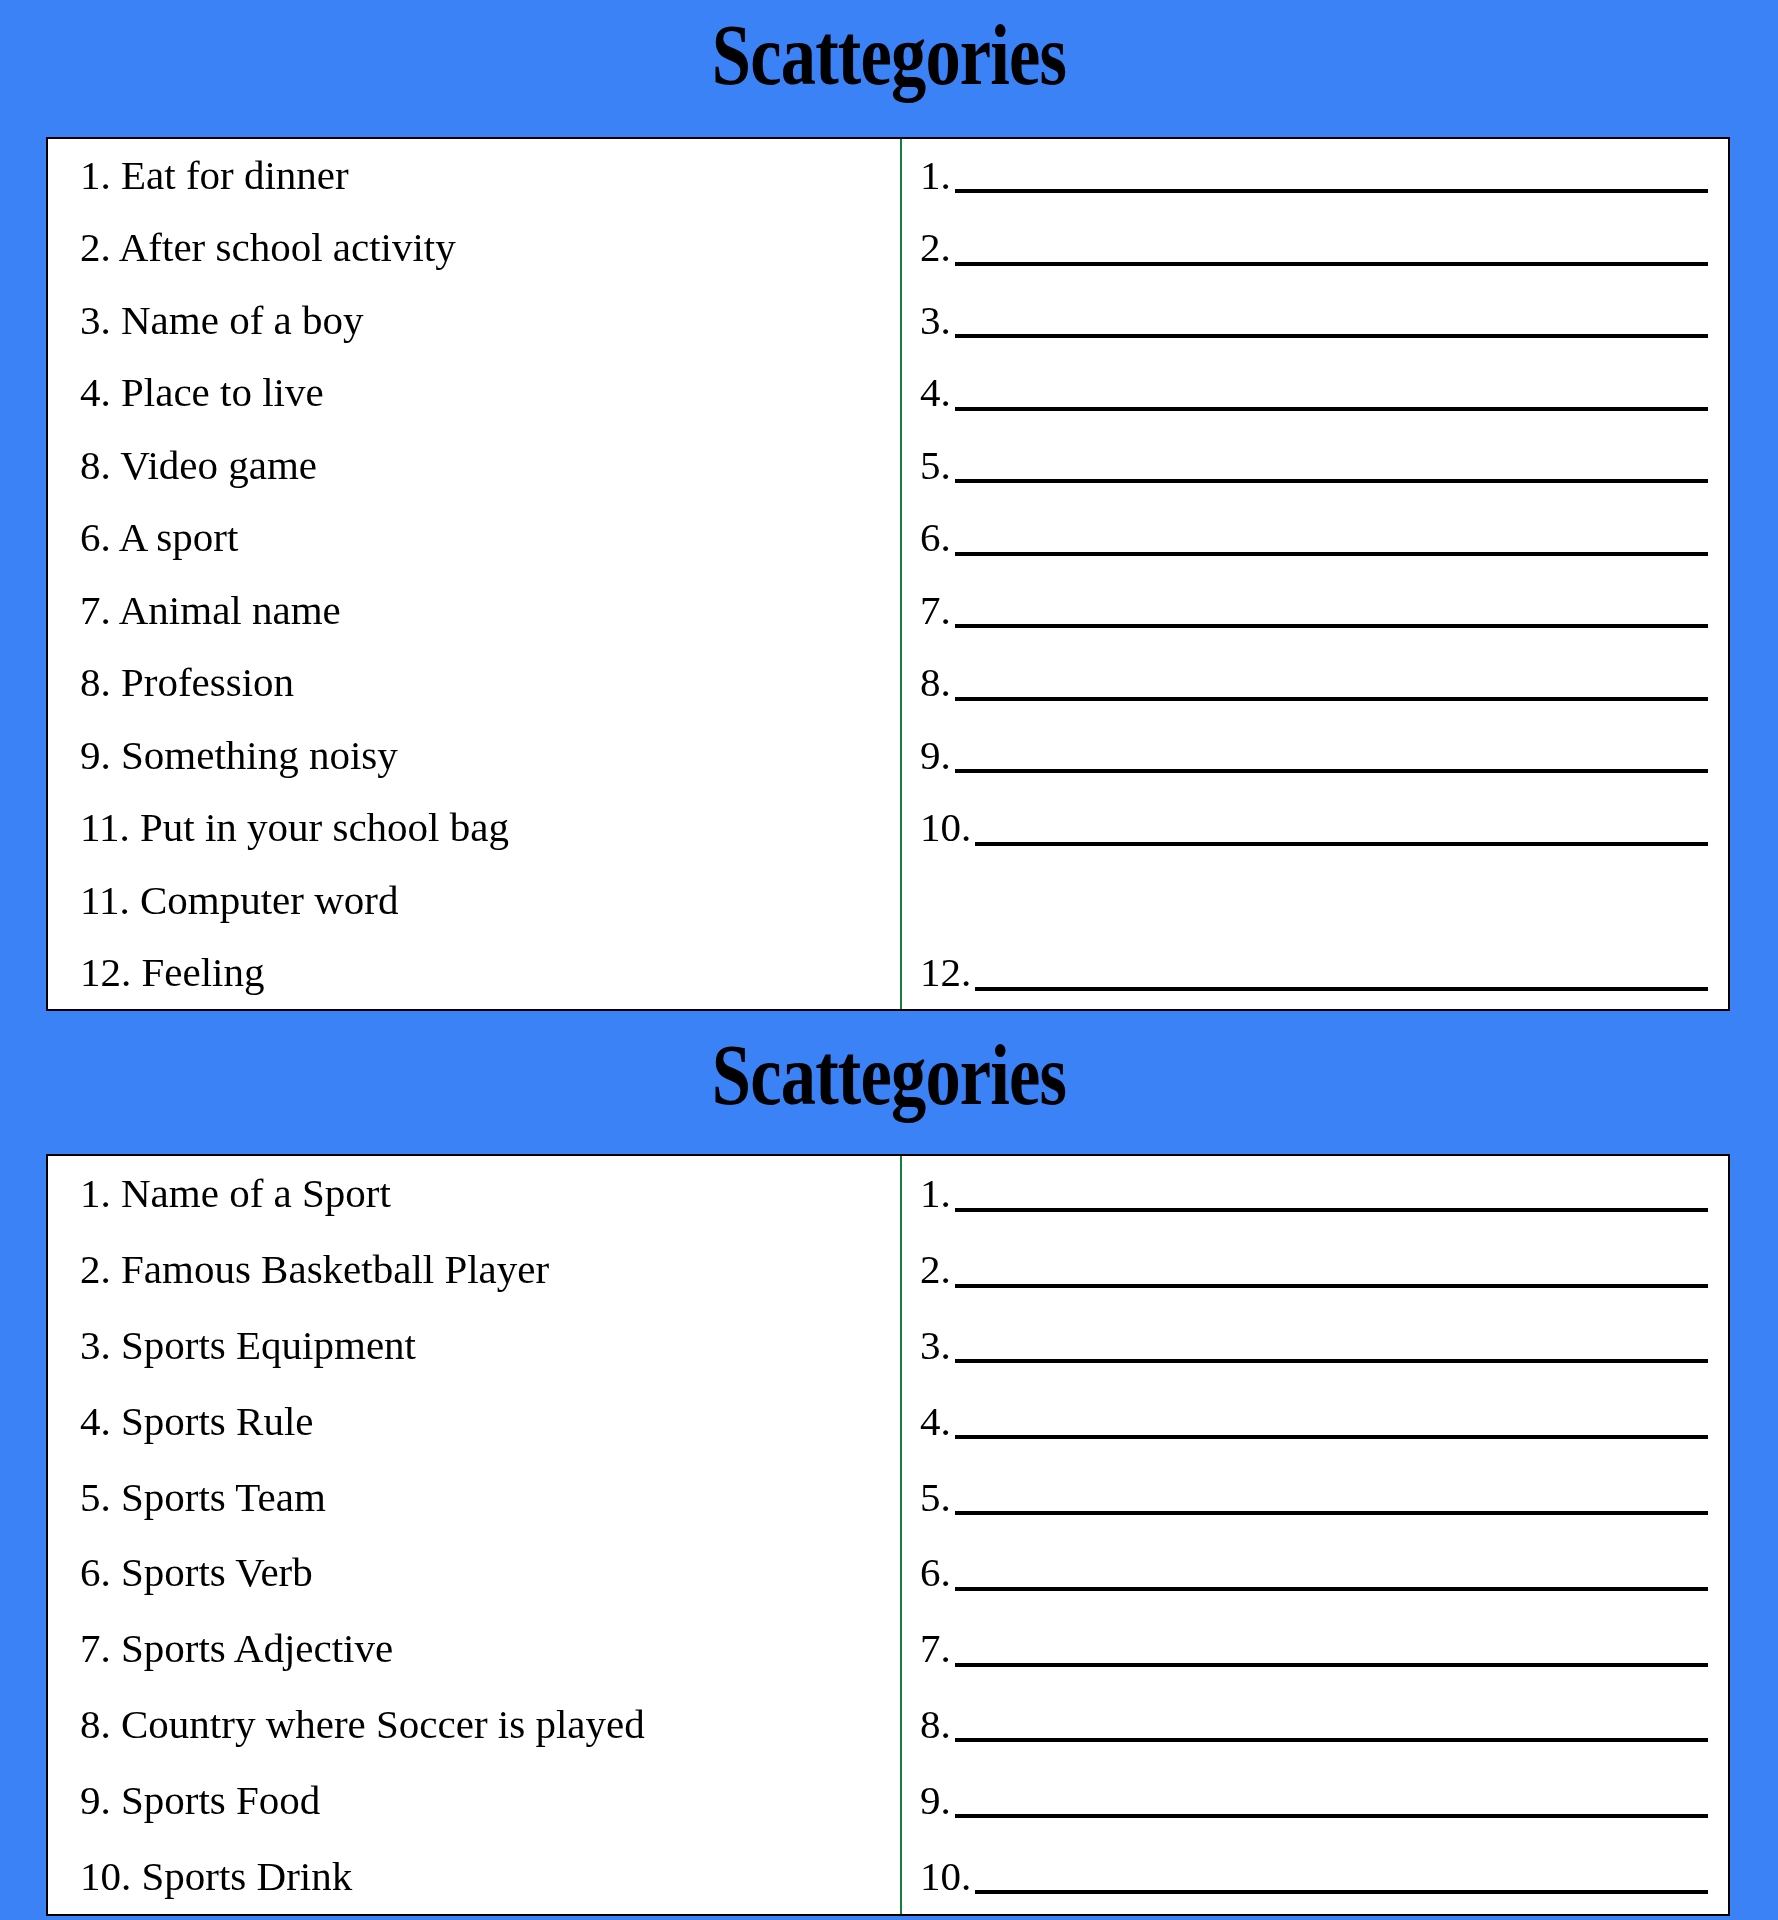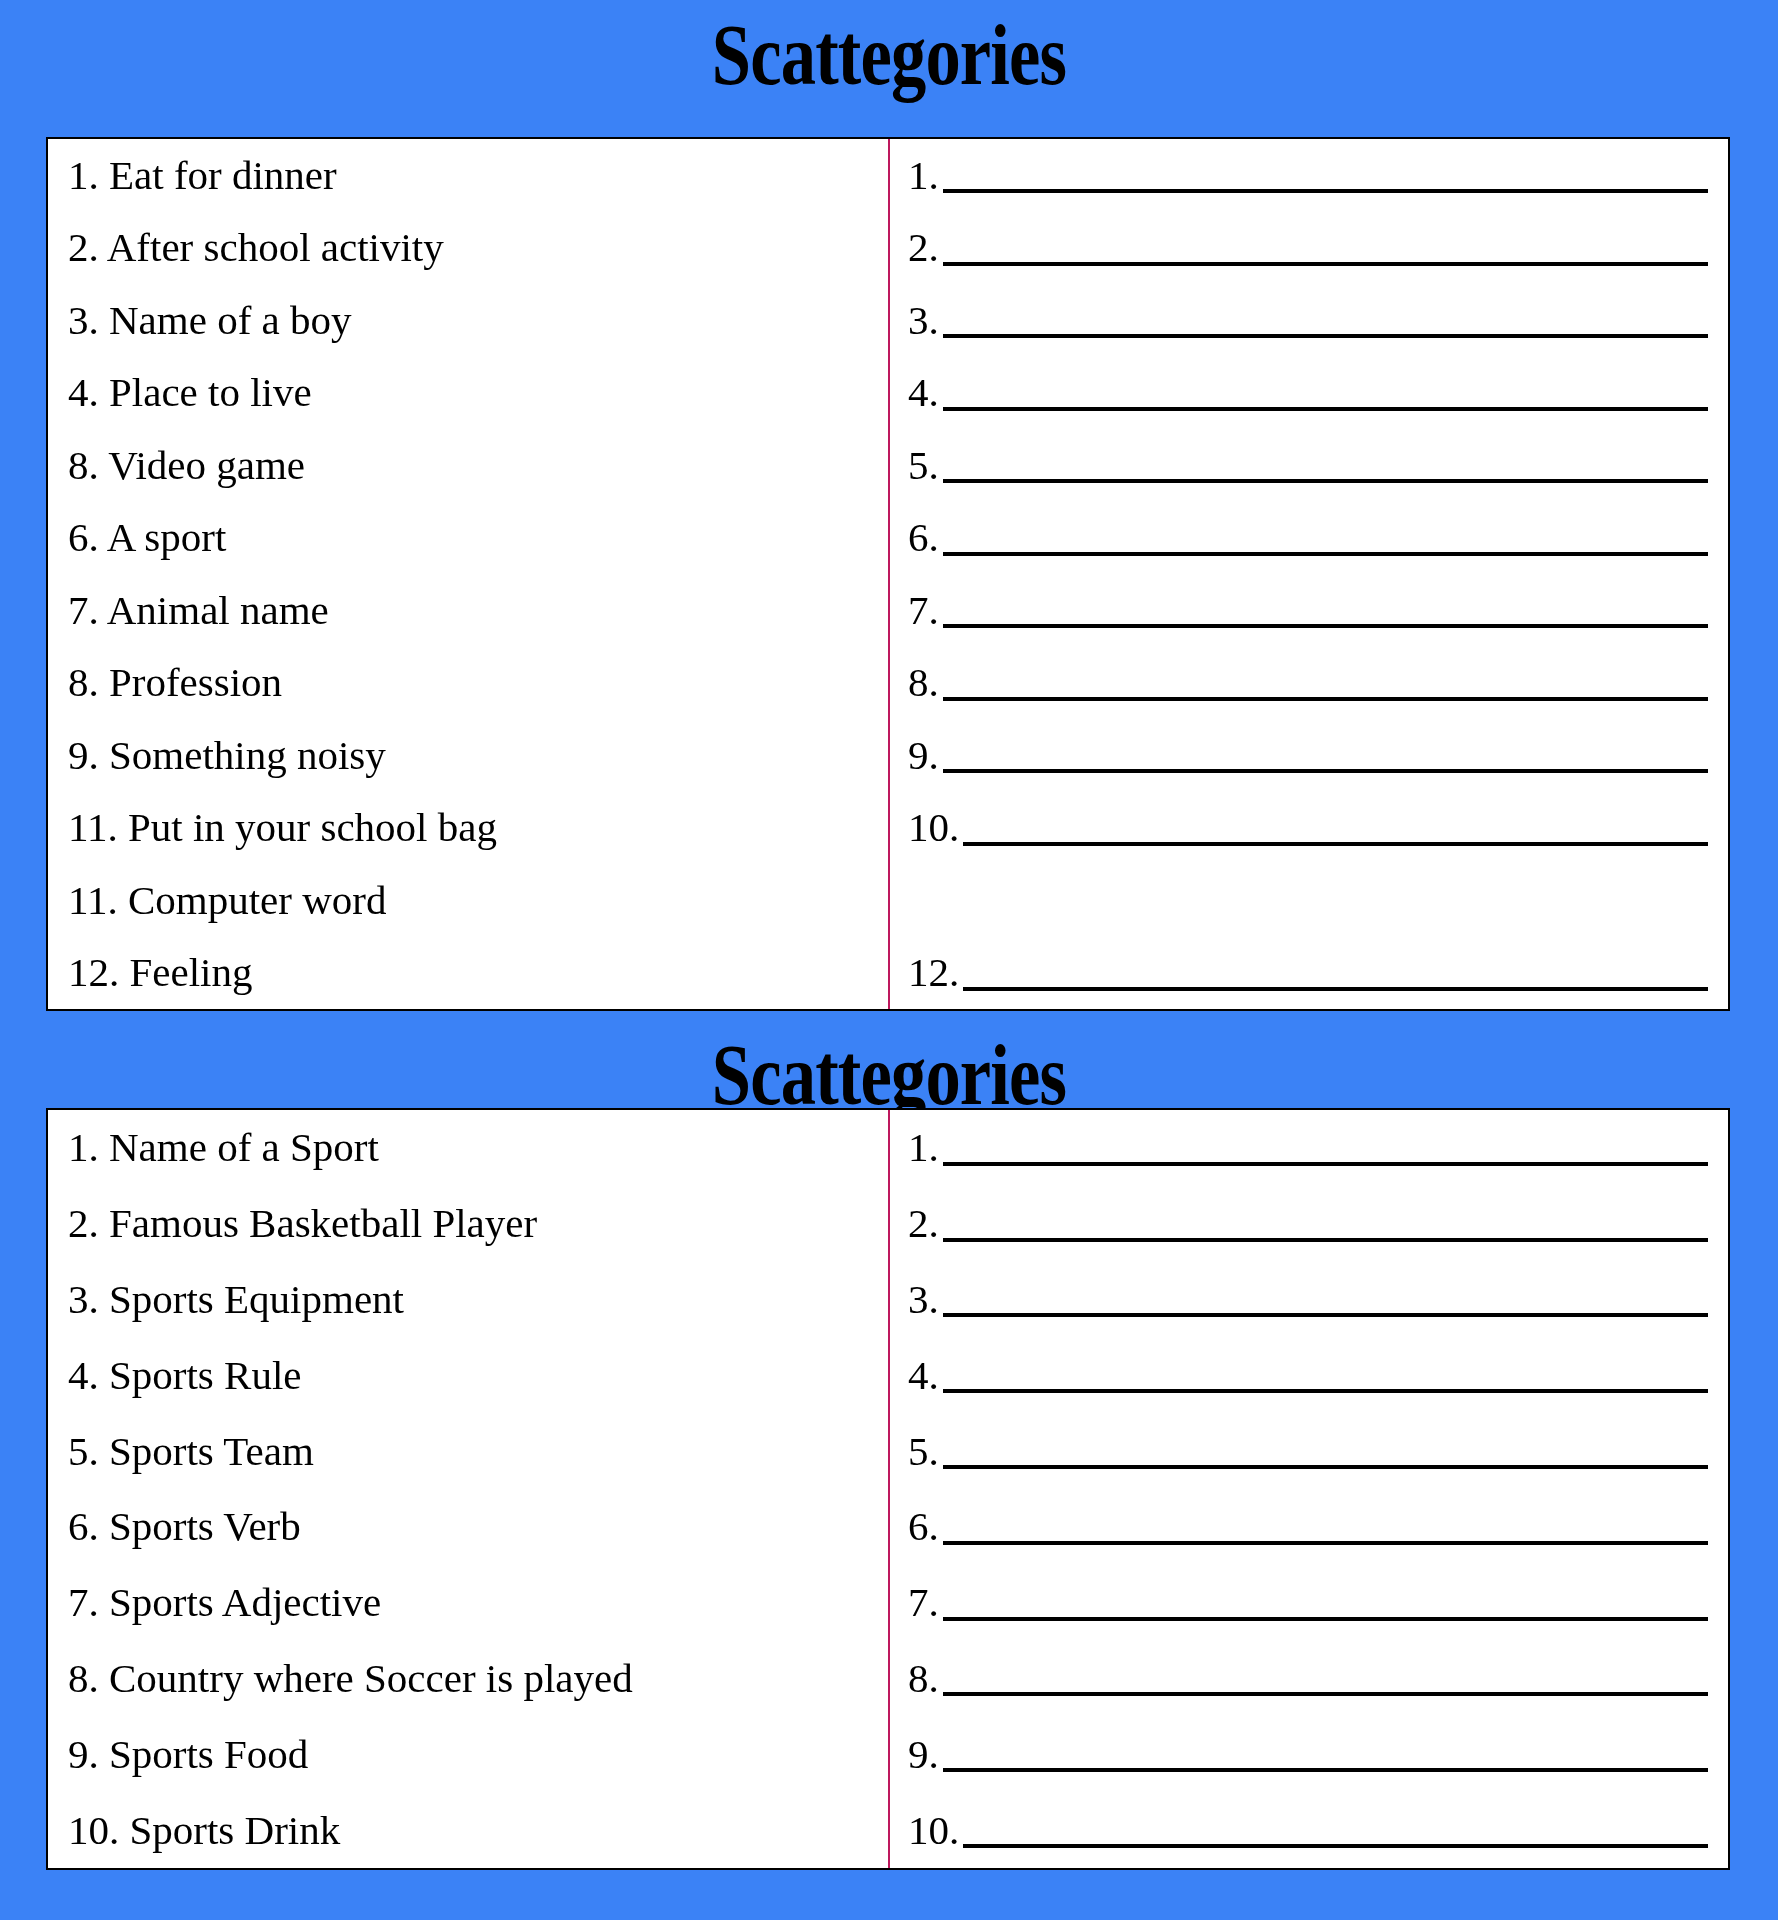--- a/index.html
+++ b/index.html
@@ -50,21 +50,21 @@
   
   .sheet-table {
     position: absolute;
     left: 46px;
     width: 1684px;
     border: 2px solid #000000;
     box-sizing: border-box;
     background: #ffffff;
   }
   #table-1 { top: 137px;  height: 874px; }
-  #table-2 { top: 1108px; height: 762px; }
+  #table-2 { top: 1154px; height: 762px; }
 
   .rows {
     display: flex;
     flex-direction: column;
     height: 100%;
     box-sizing: border-box;
   }
   .row {
     display: flex;
     flex: 1 1 0;
@@ -72,28 +72,29 @@
     align-items: center;
     box-sizing: border-box;
   }
 
   .cell-prompt {
     width: 842px;
     flex: 0 0 842px;
     box-sizing: border-box;
     padding-left: 20px;
     padding-right: 8px;
-    border-right: 2px solid #be185d;
+    border-right: 2px solid #15803d;
     align-self: stretch;
     display: flex;
     align-items: center;
     font-size: 41px;
     line-height: 1.05;
     white-space: nowrap;
     overflow: hidden;
+    margin-left: 12px;
   }
 
   .cell-answer {
     flex: 1 1 auto;
     box-sizing: border-box;
     padding-left: 18px;
     padding-right: 20px;
     align-self: stretch;
     display: flex;
     align-items: center;

